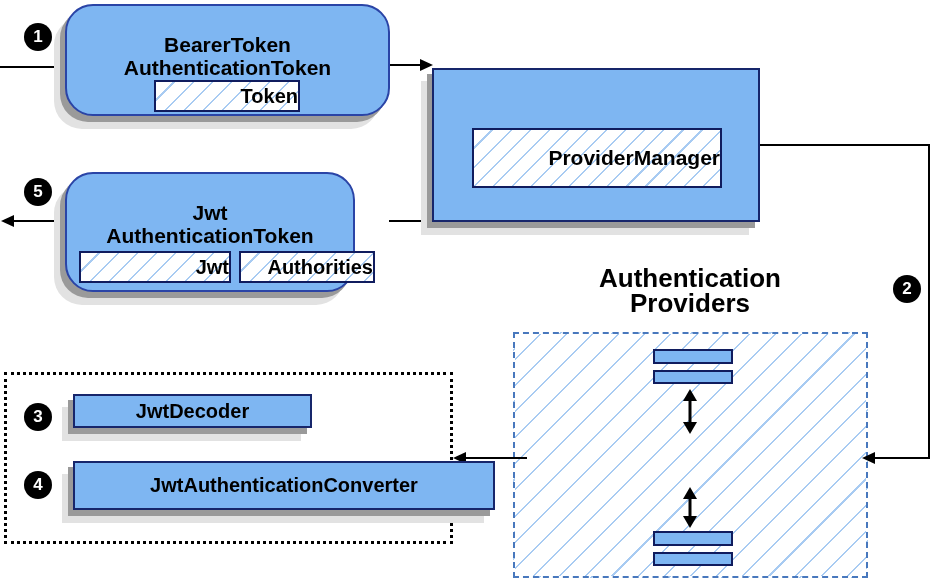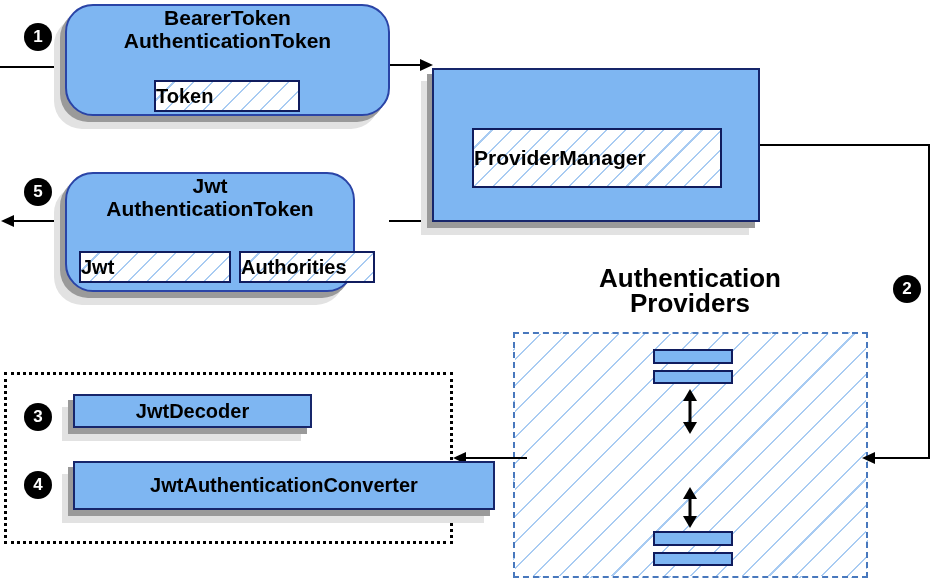--- a/index.html
+++ b/index.html
@@ -22,34 +22,34 @@
     box-sizing: border-box;
     background: #7eb6f2;
     border: 2px solid #17266b;
     box-shadow: -5px 6px 0 #9a9a9a, -11px 13px 0 #e2e2e2;
   }
   .rounded { border-radius: 28px; border-color: #2a44a6; }
   .node-title {
     text-align: center;
     font-size: 21px;
     line-height: 23px;
-    padding-top: 0;
+    padding-top: 27px;
   }
   .center-label {
     display: flex; align-items: center; justify-content: center;
     font-size: 21px;
   }
   .chip {
     position: absolute;
     box-sizing: border-box;
     border: 2px solid #101c5e;
     background-color: #ffffff;
     background-image: repeating-linear-gradient(135deg,
       transparent 0px, transparent 12px, #a8cbf2 12px, #a8cbf2 13.5px);
-    display: flex; align-items: center; justify-content: flex-start;
+    display: flex; align-items: center; justify-content: flex-end;
     font-size: 20px;
   }
   .container-dashed {
     position: absolute;
     box-sizing: border-box;
     border: 2px dashed #4878bd;
     background-color: #ffffff;
     background-image: repeating-linear-gradient(135deg,
       transparent 0px, transparent 17px, #a8cbf2 17px, #a8cbf2 18.5px);
   }

